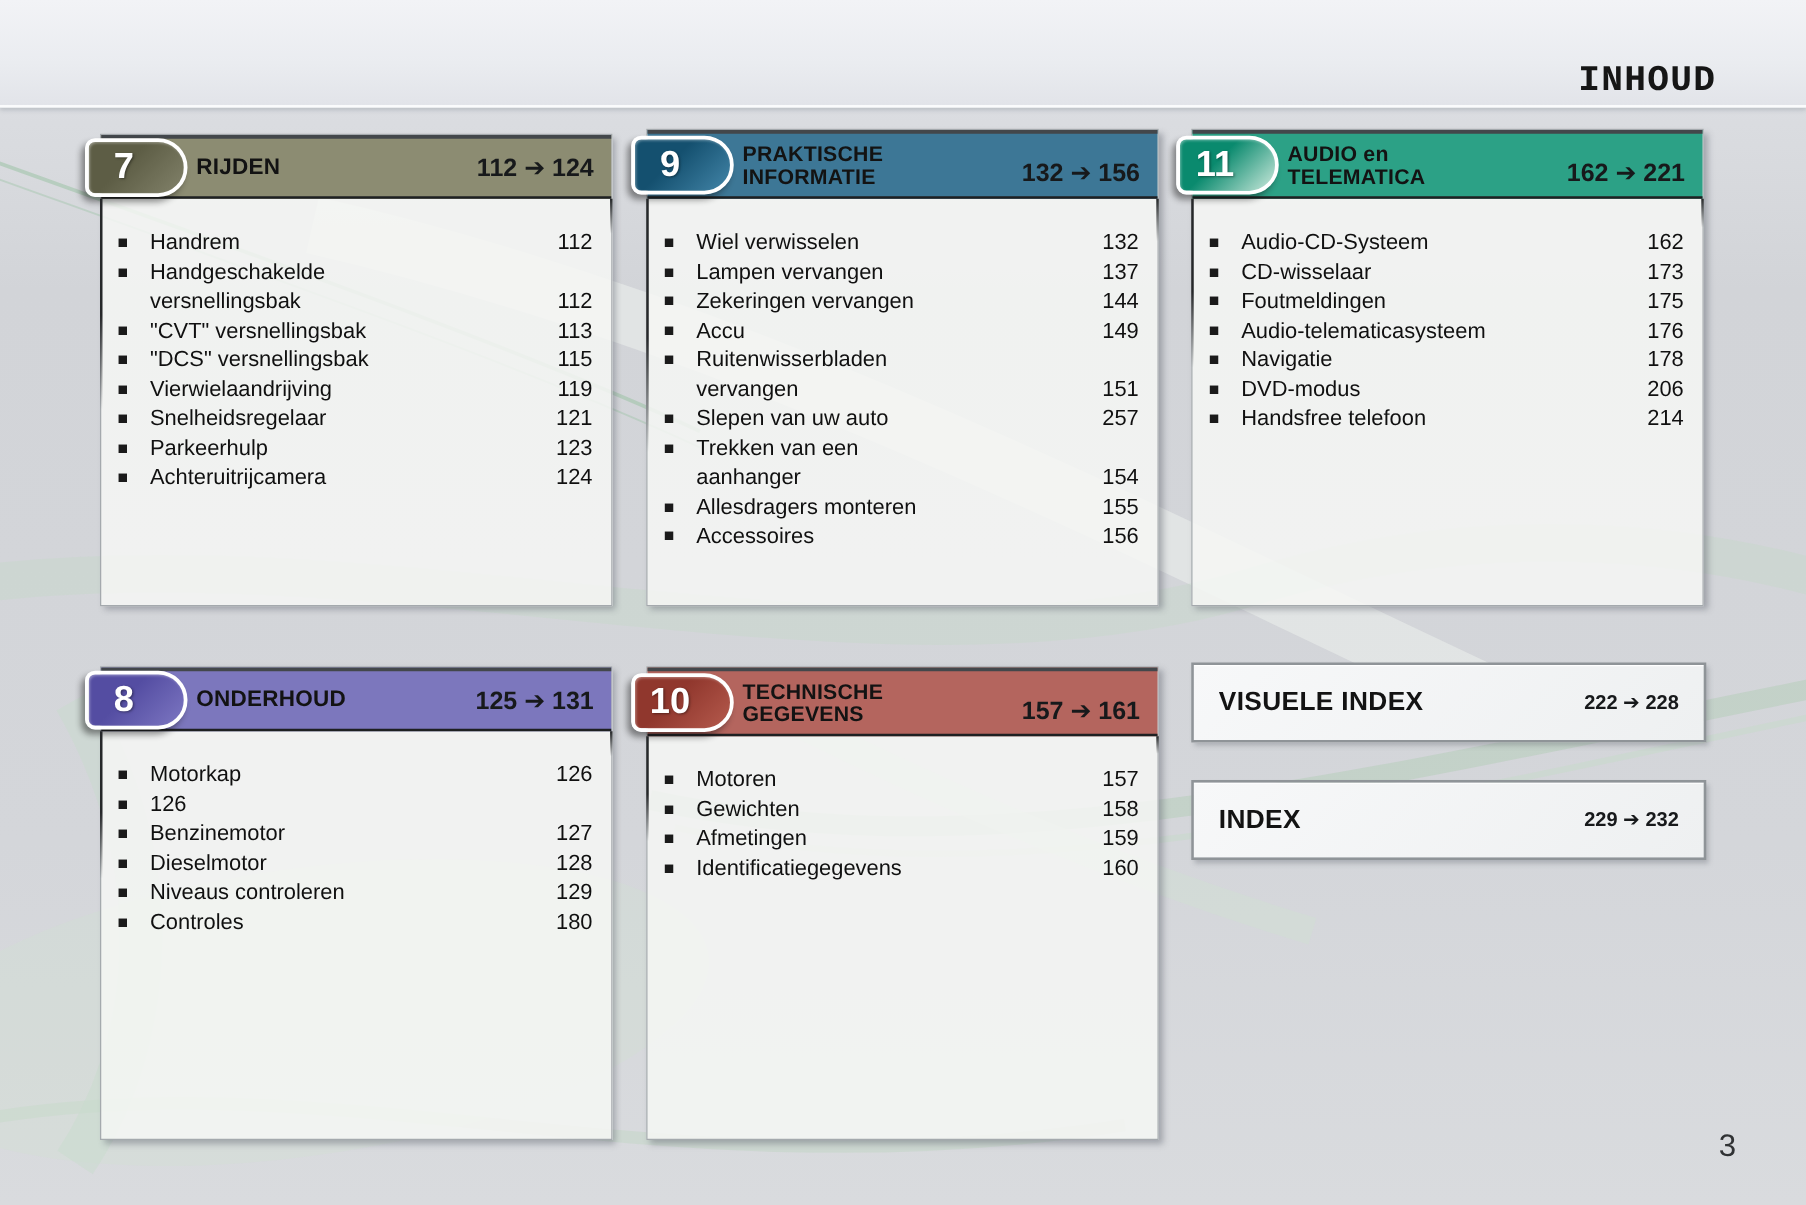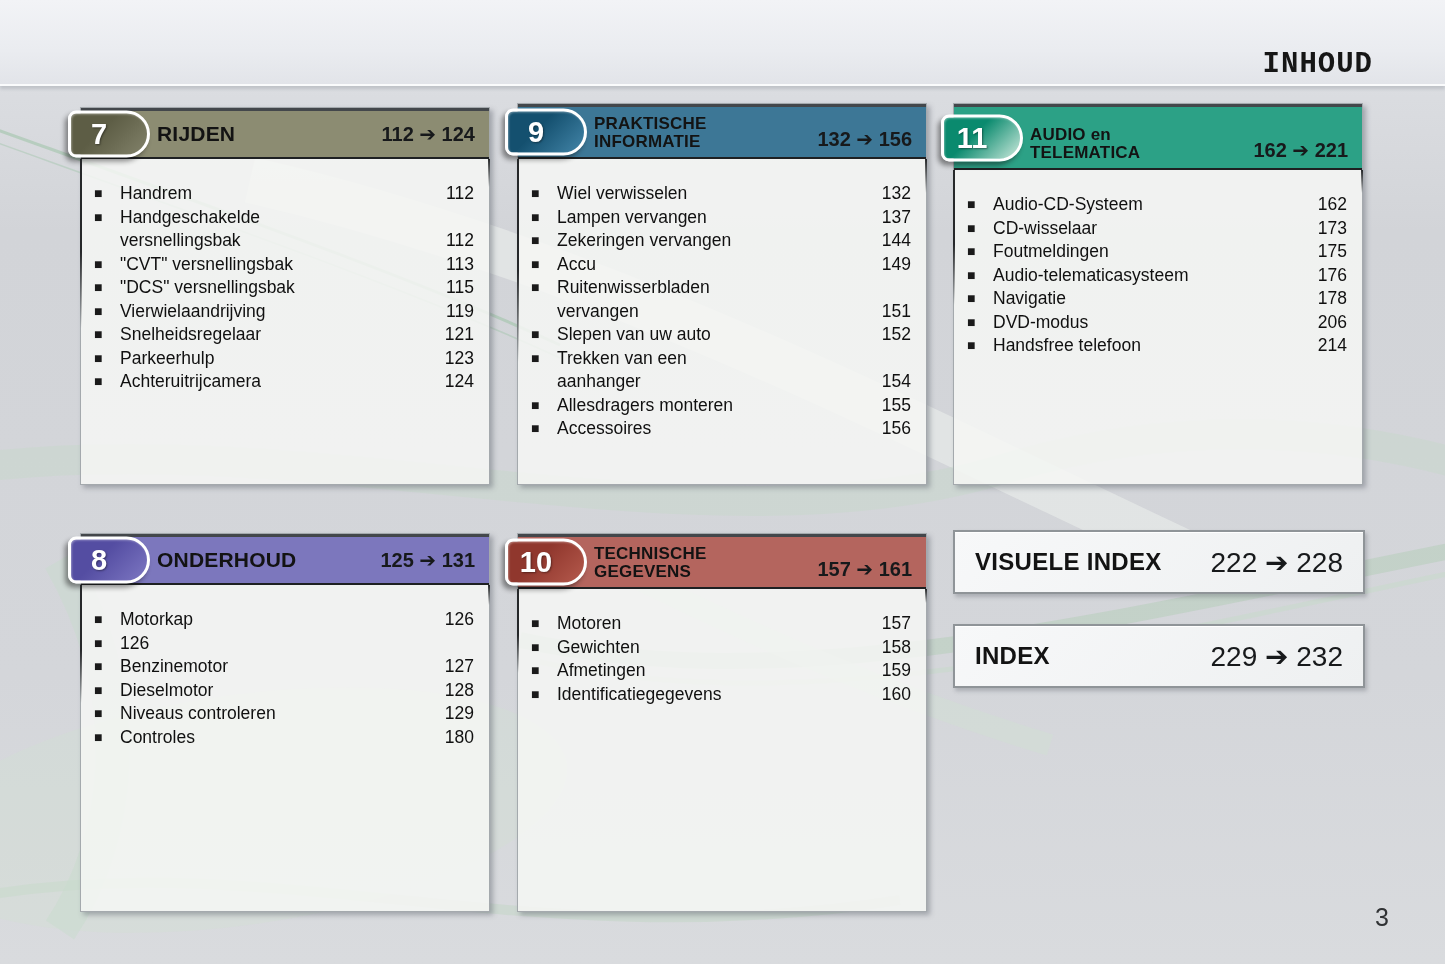--- a/index.html
+++ b/index.html
@@ -38,21 +38,21 @@
   }
   .card-header {
     position:relative; display:flex; align-items:center;
     padding:0 14px 0 76px;
     border-top:3px solid #43474b;
     border-bottom:2px solid #1e2022;
     background:var(--band);
   }
   .card-header.two-line { align-items:flex-end; padding-bottom:5px; }
   .card-title {
-    font-size:21px; font-weight:bold; color:#131313;
+    font-size:18px; font-weight:bold; color:#131313;
     white-space:pre-line; line-height:1.1; letter-spacing:.2px;
   }
   .two-line .card-title { font-size:17px; }
   .card-range {
     margin-left:auto; font-size:20px; font-weight:bold; color:#17191b;
     white-space:nowrap; padding-left:10px;
   }
   .two-line .card-range { padding-bottom:1px; }
   .badge {
     position:absolute; left:-13px; top:50%; transform:translateY(-50%);
@@ -87,29 +87,29 @@
     align-self:flex-end; font-size:17.5px; color:#101010; line-height:23.5px;
   }
   
   .index-box {
     position:absolute; z-index:4; width:412px; height:64px;
     background:linear-gradient(135deg,#f7f8f9 0%,#eef0f1 100%);
     border:2px solid #8f9498;
     box-shadow:2px 3px 4px rgba(95,100,110,.35), inset 0 1px 0 #fff;
     display:flex; align-items:center; padding:0 20px;
   }
-  .index-label { font-size:24px; font-weight:bold; color:#131313; letter-spacing:.3px;text-align:right; }
-  .index-range { margin-left:auto; font-size:28px; font-weight:normal; color:#17191b; }
+  .index-label { font-size:21px; font-weight:bold; color:#131313; letter-spacing:.3px;text-align:right; }
+  .index-range { margin-left:auto; font-size:16px; font-weight:bold; color:#17191b; }
   
   #card-7  { left:80px;  top:107px; width:410px; height:378px; --band:#8c8c72; --b1:#5d5d45; --b2:#82826a; }
   #card-7  .card-header { height:51px; }
   #card-9  { left:517px; top:103px; width:410px; height:382px; --band:#3d7796; --b1:#14506f; --b2:#4385a8; }
   #card-9  .card-header { height:55px; }
   #card-11 { left:953px; top:103px; width:410px; height:382px; --band:#2ca186; --b1:#0a8a6e; --b2:#cdeadd; }
-  #card-11 .card-header { height:66px; }
+  #card-11 .card-header { height:55px; }
   #card-8  { left:80px;  top:533px; width:410px; height:379px; --band:#7c77bd; --b1:#544da2; --b2:#7d77c2; }
   #card-8  .card-header { height:51px; }
   #card-10 { left:517px; top:533px; width:410px; height:379px; --band:#b4655e; --b1:#90372d; --b2:#b55a4d; }
   #card-10 .card-header { height:55px; }
   #visual-index-box { left:953px; top:530px; }
   #index-box        { left:953px; top:624px; }
 </style>
 </head>
 <body>
 
@@ -218,21 +218,21 @@
         </li>
       <li class="toc-item">
           <span class="bullet">■</span>
           <span class="toc-label">Ruitenwisserbladen
 vervangen</span>
           <span class="toc-page">151</span>
         </li>
       <li class="toc-item">
           <span class="bullet">■</span>
           <span class="toc-label">Slepen van uw auto</span>
-          <span class="toc-page">152</span>
+          <span class="toc-page">257</span>
         </li>
       <li class="toc-item">
           <span class="bullet">■</span>
           <span class="toc-label">Trekken van een
 aanhanger</span>
           <span class="toc-page">154</span>
         </li>
       <li class="toc-item">
           <span class="bullet">■</span>
           <span class="toc-label">Allesdragers monteren</span>

